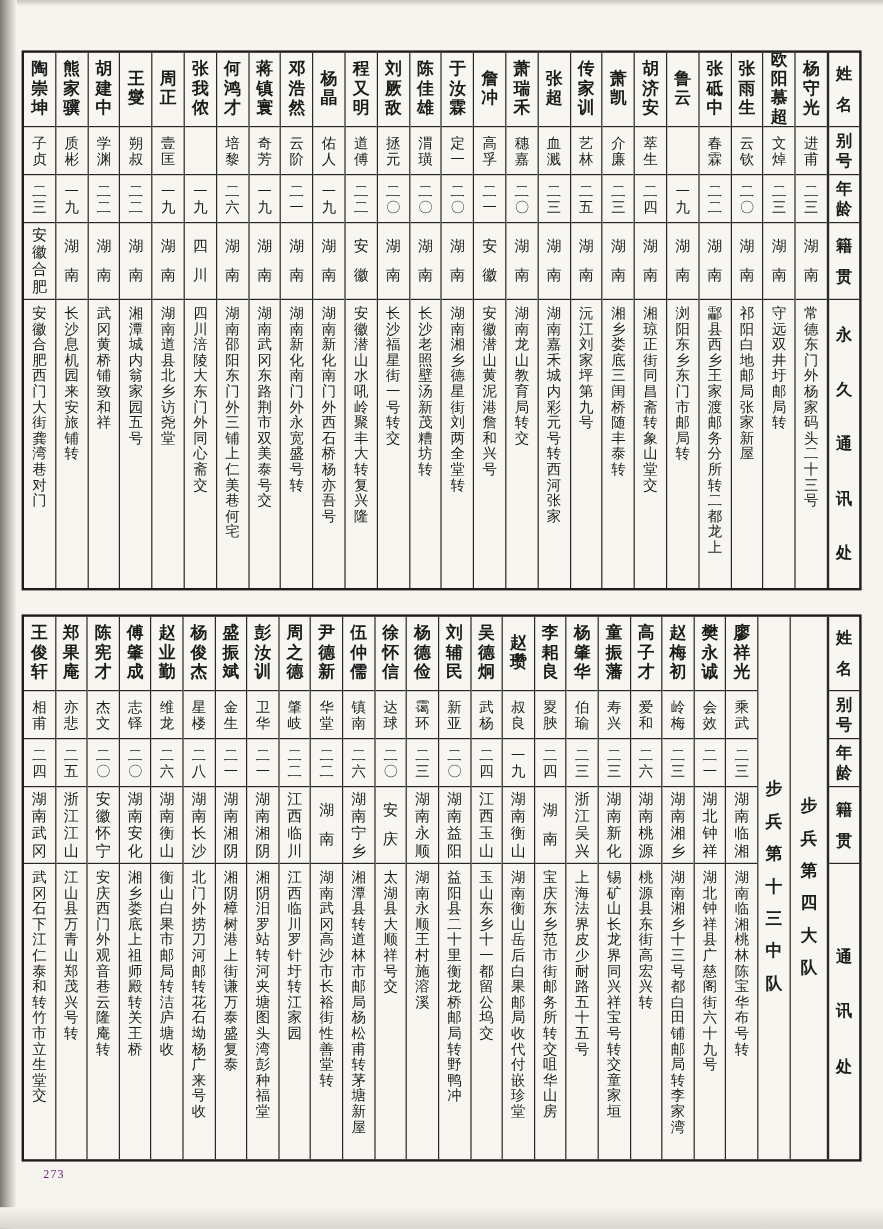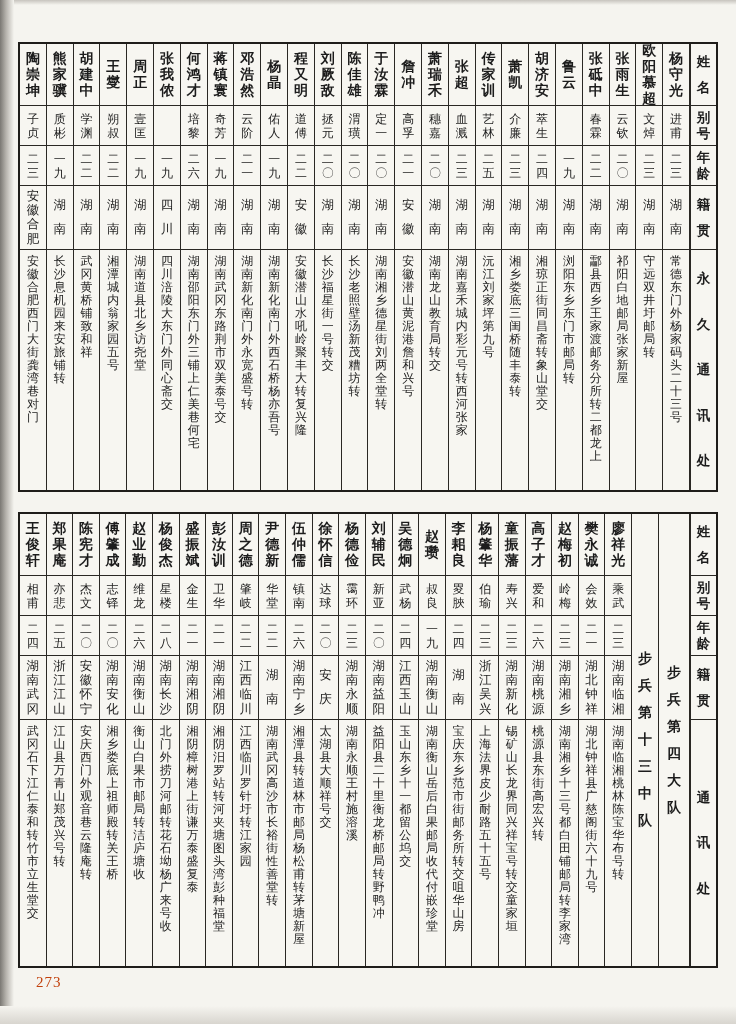--- a/index.html
+++ b/index.html
@@ -68,21 +68,21 @@
     justify-content:center;gap:13px;
     font-size:14px;font-weight:bold;
   }
   .name-cell{font-size:14px;font-weight:bold;}
   .alias-cell,.age-cell{font-size:12px;}
   .native-cell{font-size:12.5px;}
   .addr-cell{font-size:12px;}
   .hdr-cell{font-size:13.5px;font-weight:bold;}
   .page-number{
     position:absolute;left:36px;top:974px;
-    font-size:15px;color:#c2410c;letter-spacing:1px;
+    font-size:10px;color:#701a75;letter-spacing:1px;
   }
 </style>
 </head>
 <body>
 
 <div class="page">
   <div class="edge-top"></div>
   <div class="edge-left"></div>
   <div class="edge-bottom"></div>
 

